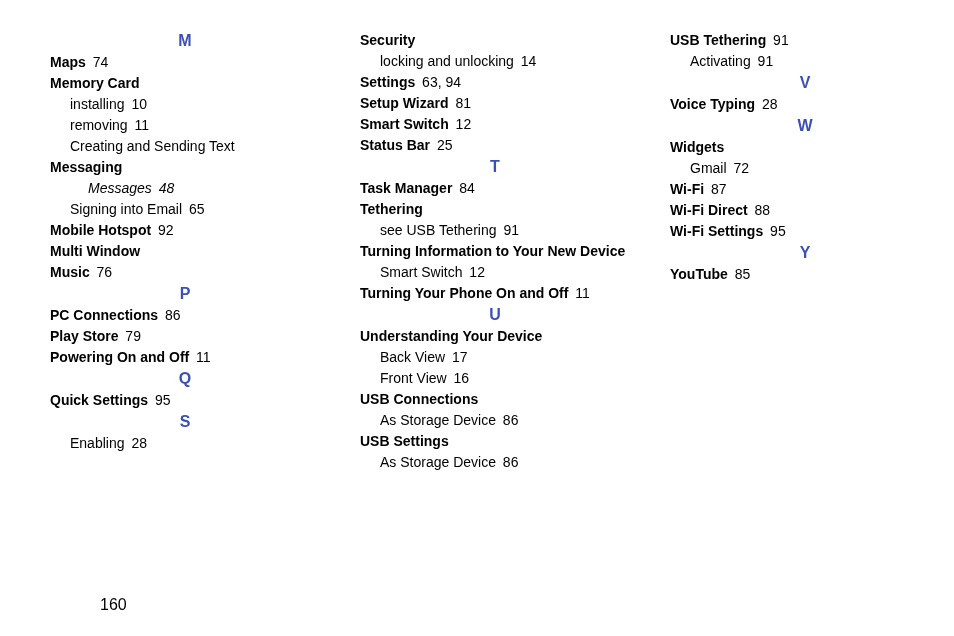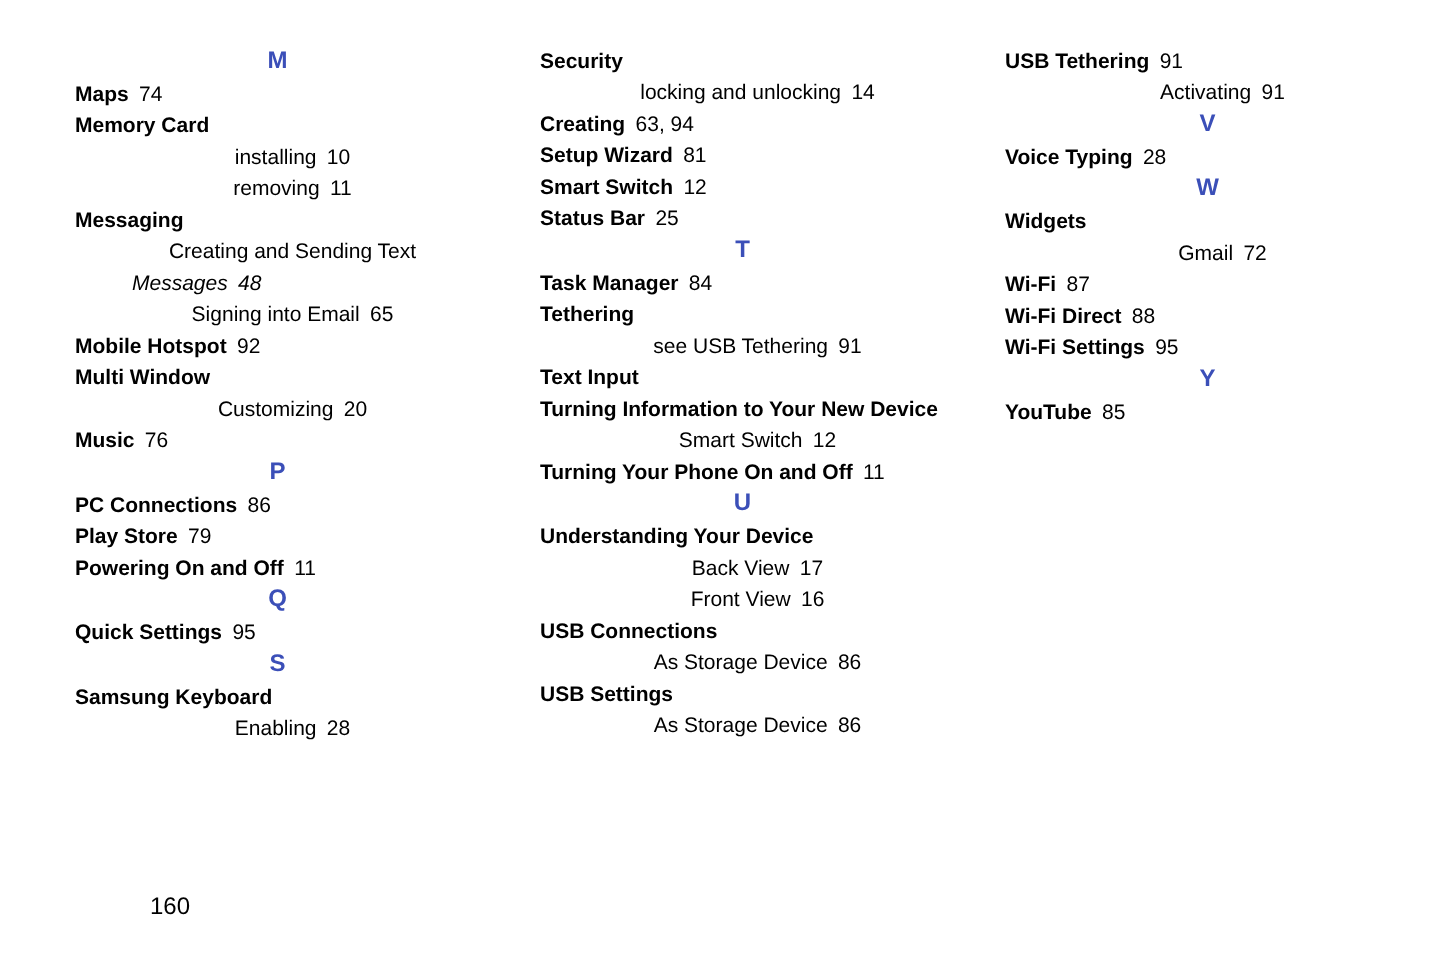--- a/index.html
+++ b/index.html
@@ -29,69 +29,66 @@
     font-size: 16px;
     text-align: center;
     margin: 2px 0 2px 0;
   }
   .entry {
     line-height: 1.5;
     font-stretch: condensed;
   }
   .term { font-weight: bold; }
   .num { font-weight: normal; margin-left: 3px;}
-  .sub1 { padding-left: 20px; text-align: center; }
+  .sub1 { padding-left: 20px; }
   .sub2 { padding-left: 38px; font-style: italic; }
   .pagenum {
     position: absolute;
     left: 100px;
     top: 596px;
     font-size: 16px;
   }
 </style>
 </head>
 <body>
 
 <div class="page">
   <div class="col" id="col1">
       <div class="section-letter">M</div>
       <div class="entry"><span class="term">Maps</span><span class="num"> 74</span></div>
       <div class="entry"><span class="term">Memory Card</span></div>
       <div class="entry sub1">installing <span class="num">10</span></div>
       <div class="entry sub1">removing <span class="num">11</span></div>
+      <div class="entry sub1">Creating and Sending Text</div>
       <div class="entry"><span class="term">Messaging</span></div>
-      <div class="entry sub1">Creating and Sending Text</div>
       <div class="entry sub2">Messages <span class="num">48</span></div>
       <div class="entry sub1">Signing into Email <span class="num">65</span></div>
       <div class="entry"><span class="term">Mobile Hotspot</span><span class="num"> 92</span></div>
       <div class="entry"><span class="term">Multi Window</span></div>
-      <div class="entry sub1">Customizing <span class="num">20</span></div>
       <div class="entry"><span class="term">Music</span><span class="num"> 76</span></div>
       <div class="section-letter">P</div>
       <div class="entry"><span class="term">PC Connections</span><span class="num"> 86</span></div>
       <div class="entry"><span class="term">Play Store</span><span class="num"> 79</span></div>
       <div class="entry"><span class="term">Powering On and Off</span><span class="num"> 11</span></div>
       <div class="section-letter">Q</div>
       <div class="entry"><span class="term">Quick Settings</span><span class="num"> 95</span></div>
       <div class="section-letter">S</div>
-      <div class="entry"><span class="term">Samsung Keyboard</span></div>
       <div class="entry sub1">Enabling <span class="num">28</span></div>
     </div>
   <div class="col" id="col2">
       <div class="entry"><span class="term">Security</span></div>
       <div class="entry sub1">locking and unlocking <span class="num">14</span></div>
-      <div class="entry"><span class="term">Creating</span><span class="num"> 63, 94</span></div>
+      <div class="entry"><span class="term">Settings</span><span class="num"> 63, 94</span></div>
       <div class="entry"><span class="term">Setup Wizard</span><span class="num"> 81</span></div>
       <div class="entry"><span class="term">Smart Switch</span><span class="num"> 12</span></div>
       <div class="entry"><span class="term">Status Bar</span><span class="num"> 25</span></div>
       <div class="section-letter">T</div>
       <div class="entry"><span class="term">Task Manager</span><span class="num"> 84</span></div>
       <div class="entry"><span class="term">Tethering</span></div>
       <div class="entry sub1">see USB Tethering <span class="num">91</span></div>
-      <div class="entry"><span class="term">Text Input</span></div>
       <div class="entry"><span class="term">Turning Information to Your New Device</span></div>
       <div class="entry sub1">Smart Switch <span class="num">12</span></div>
       <div class="entry"><span class="term">Turning Your Phone On and Off</span><span class="num"> 11</span></div>
       <div class="section-letter">U</div>
       <div class="entry"><span class="term">Understanding Your Device</span></div>
       <div class="entry sub1">Back View <span class="num">17</span></div>
       <div class="entry sub1">Front View <span class="num">16</span></div>
       <div class="entry"><span class="term">USB Connections</span></div>
       <div class="entry sub1">As Storage Device <span class="num">86</span></div>
       <div class="entry"><span class="term">USB Settings</span></div>

